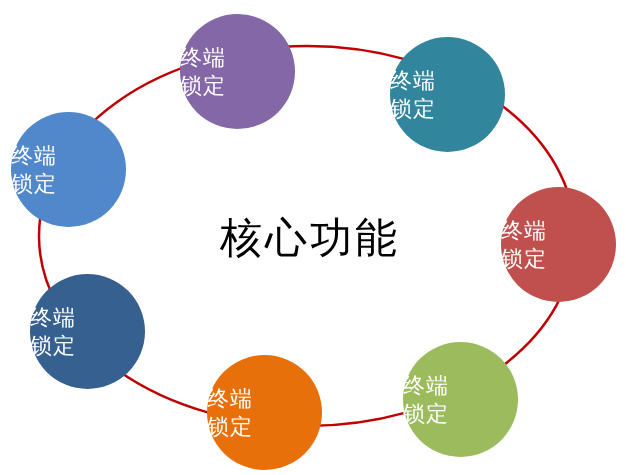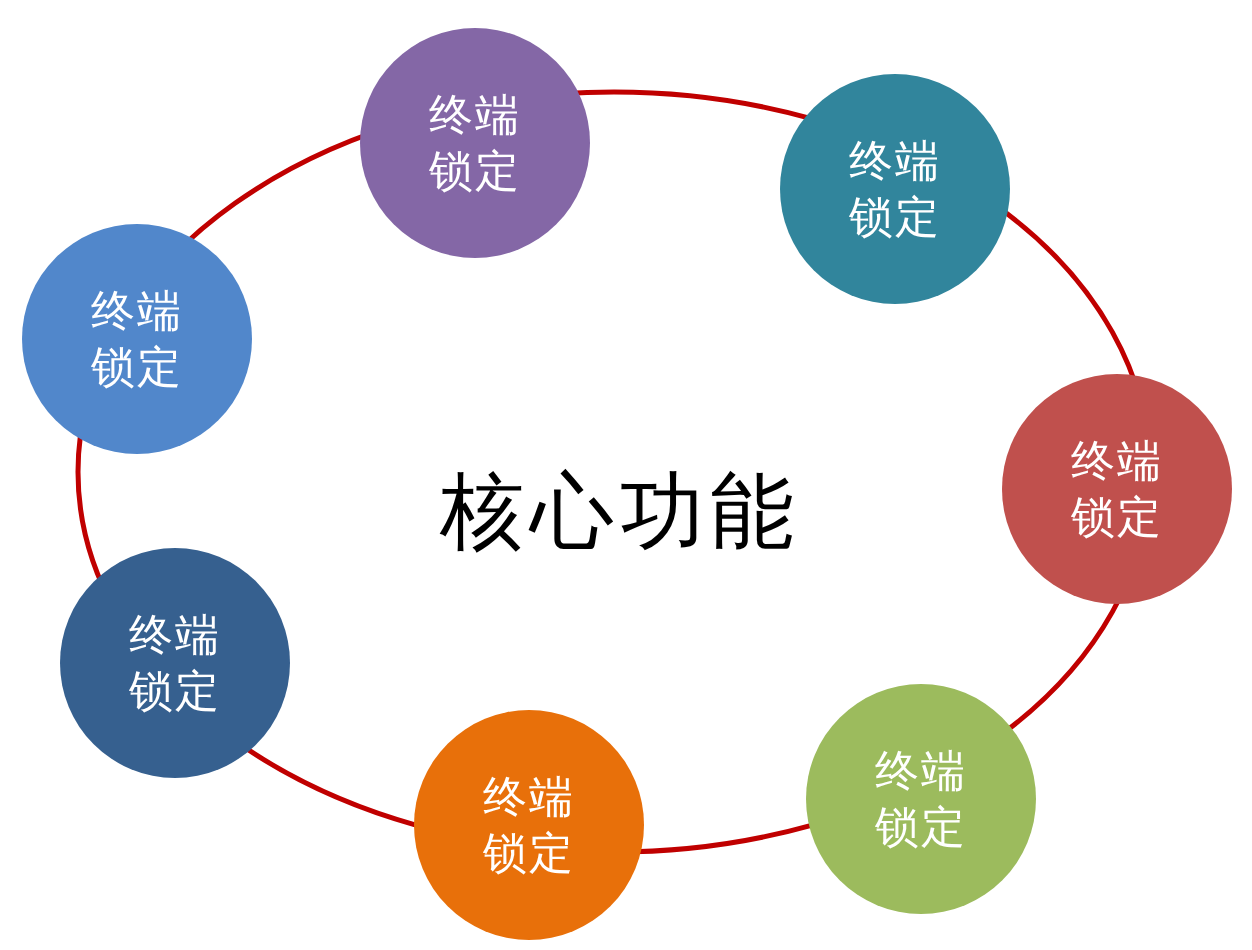--- a/index.html
+++ b/index.html
@@ -29,21 +29,20 @@
     fill: none;
     stroke-width: 2.5px;
   }
   .node {
     position: absolute;
     width: 115px;
     height: 115px;
     border-radius: 50%;
     display: flex;
     align-items: center;
-    justify-content: center;
   }
   .node-label {
     color: #ffffff;
     font-size: 22px;
     line-height: 1.25;
     text-align: center;
     white-space: pre-line;
     letter-spacing: 1px;
   }
   .center-title {
@@ -93,15 +92,15 @@
   <div class="node" style="left: 30px; top: 274px; background-color: rgb(54, 96, 143);">
     <span class="node-label">终端
 锁定</span>
   </div>
 
   <div class="node" style="left: 11px; top: 112px; background-color: rgb(81, 135, 203);">
     <span class="node-label">终端
 锁定</span>
   </div>
 
-  <div class="center-title" style="color: rgb(0, 0, 0); margin-top: 18px;">核心功能</div>
+  <div class="center-title" style="color: rgb(0, 0, 0);">核心功能</div>
 
 </div>
 
 </body></html>

